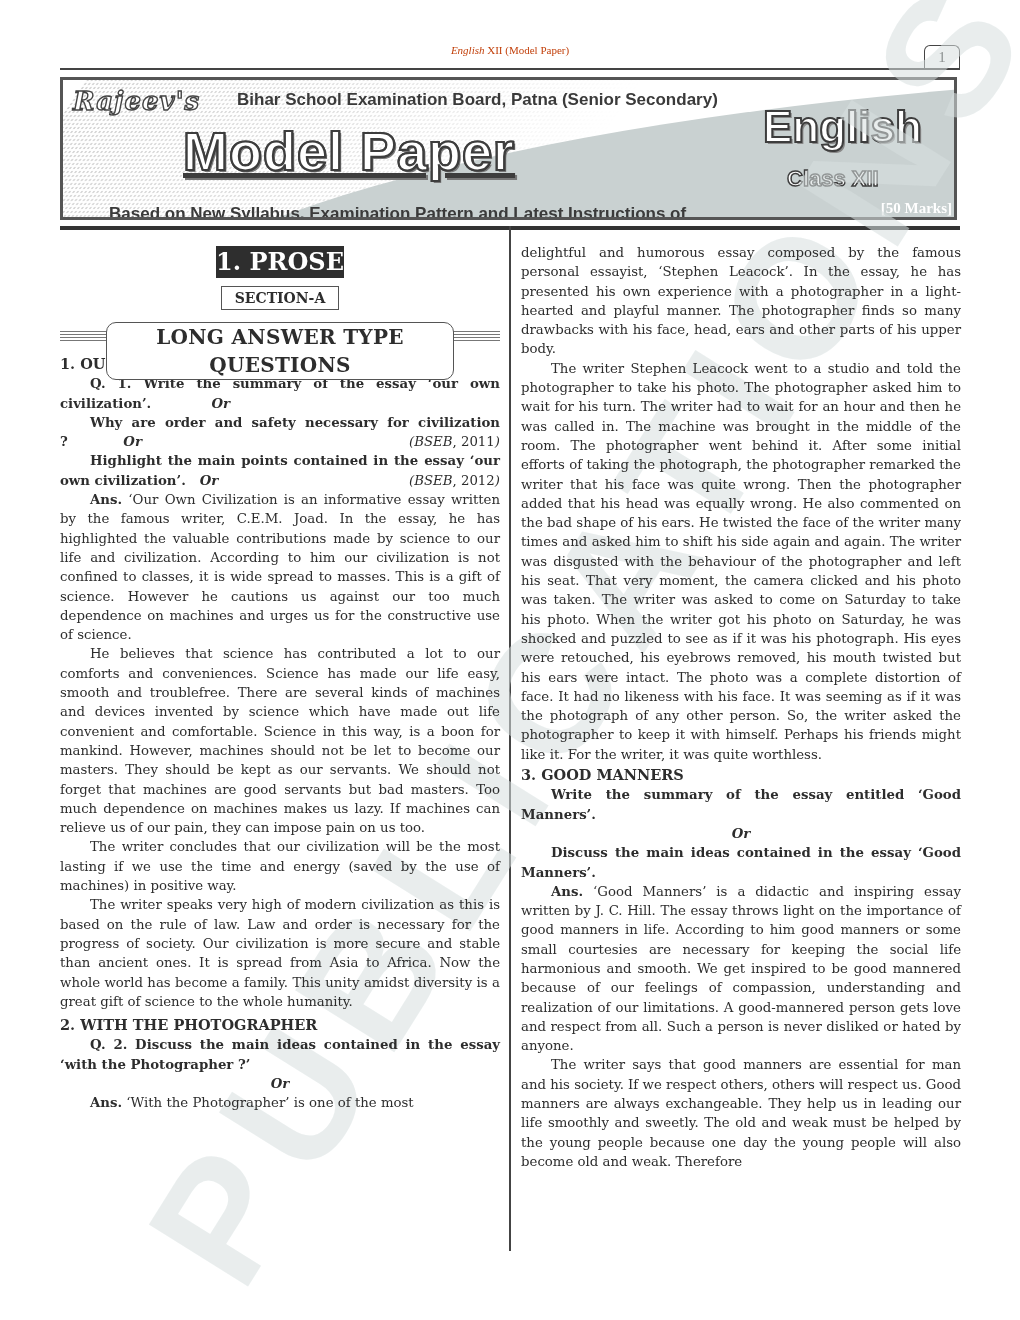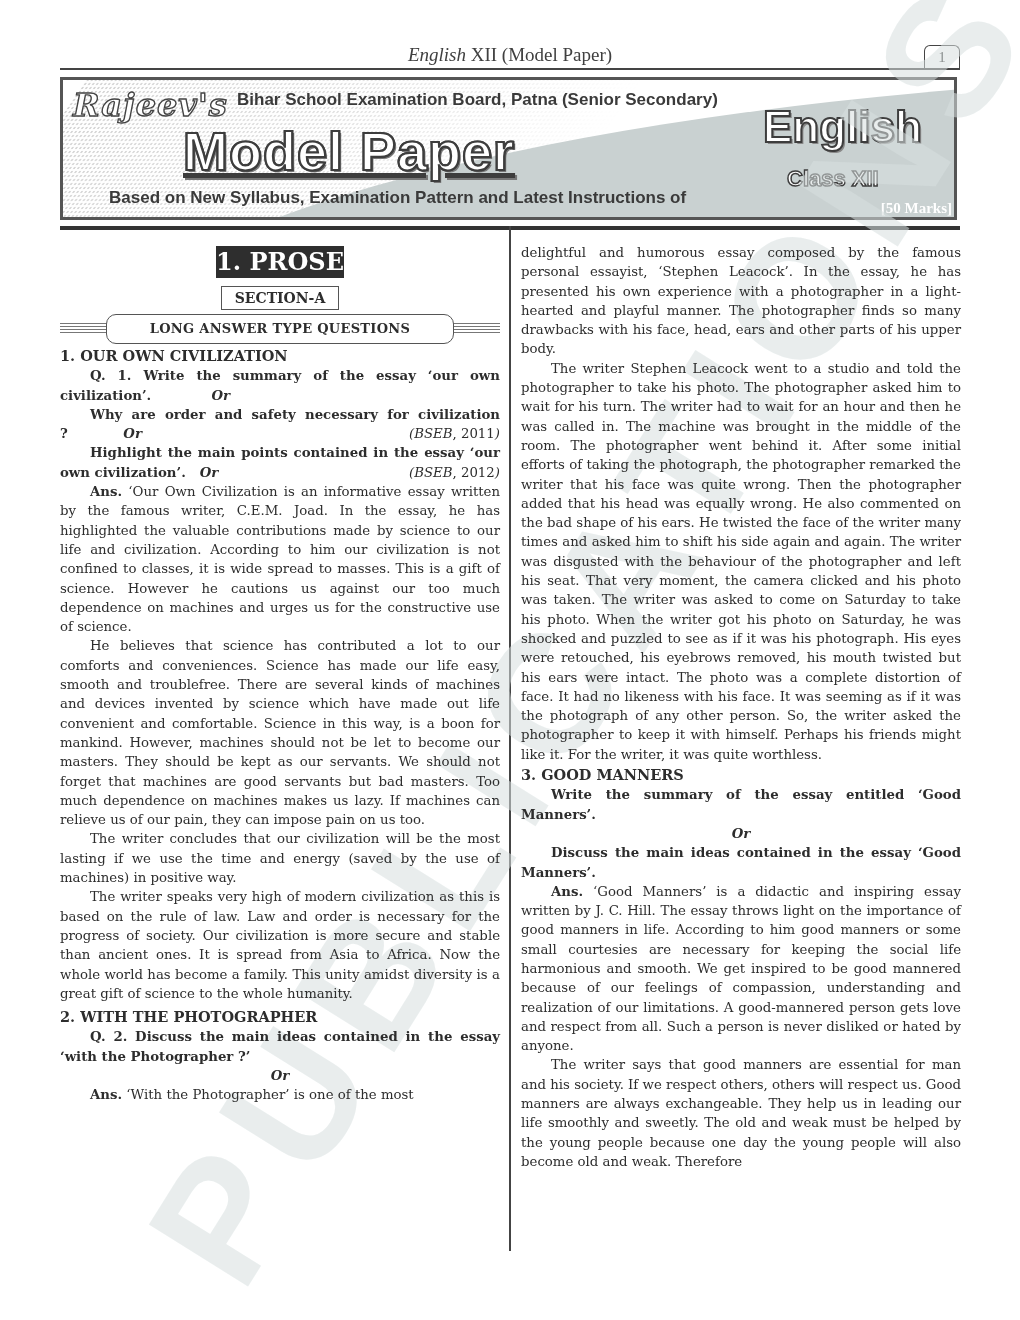--- a/index.html
+++ b/index.html
@@ -1,44 +1,44 @@
 <!DOCTYPE html>
 <html><head>
 <meta charset="utf-8">
 <style>
   html, body { margin:0; padding:0; background:#ffffff; }
   body { width:1020px; height:1320px; position:relative; overflow:hidden;
          font-family:"DejaVu Serif", "Liberation Serif", serif; color:#2b2b2b; }
 
   .running-head { position:absolute; top:44px; left:0; width:1020px; text-align:center;
-                  font-family:"Liberation Serif", serif; font-size:19px; color:#404040; }
+                  font-family:"Liberation Serif", serif; font-size:11px; color:#c2410c; }
   .running-head i { font-style:italic; }
   .page-num { position:absolute; top:45px; left:924px; width:34px; height:22px;
               border:1.5px solid #444; border-bottom:none; border-radius:6px 6px 0 0;
               text-align:center; font-family:"Liberation Serif", serif; font-size:15px; line-height:22px; }
   .head-rule { position:absolute; top:68px; left:60px; width:900px; height:2px; background:#444; }
 
   .banner { position:absolute; top:77px; left:60px; width:897px; height:143px;
             border:3px solid #555; box-sizing:border-box; overflow:hidden; background:#fff; }
   .banner .stipple { position:absolute; left:-40px; top:-10px; width:560px; height:200px;
             background-image:radial-gradient(#888 0.8px, transparent 1.1px);
             background-size:4px 4px; transform:skewX(-35deg); opacity:.55;
             -webkit-mask-image:linear-gradient(90deg, rgba(0,0,0,.9) 0%, rgba(0,0,0,.6) 50%, rgba(0,0,0,0) 100%);
             mask-image:linear-gradient(90deg, rgba(0,0,0,.9) 0%, rgba(0,0,0,.6) 50%, rgba(0,0,0,0) 100%); }
   .banner .swoosh { position:absolute; right:-60px; bottom:-90px; width:900px; height:190px;
             background:#c9d1d1; border-radius:100% 0 0 0 / 100% 0 0 0; transform:rotate(-4deg); }
   .banner .brand { position:absolute; left:10px; top:6px; font-family:"DejaVu Serif", serif;
-            font-style:italic; font-weight:bold; font-size:32px; color:#fff;
+            font-style:italic; font-weight:bold; font-size:26px; color:#fff;
             -webkit-text-stroke:1.4px #444; letter-spacing:1px; }
   .banner .board { position:absolute; left:174px; top:10px; font-family:"Liberation Sans", sans-serif;
             font-weight:bold; font-size:17px; color:#3a3a3a; }
   .banner .model { position:absolute; left:120px; top:40px; font-family:"Liberation Sans", sans-serif;
             font-size:54px; font-weight:bold; color:#fff; -webkit-text-stroke:2.2px #3d3d3d;
             letter-spacing:1px; text-shadow:2px 2px 0 #777;text-decoration:underline; }
-  .banner .based { position:absolute; left:46px; top:108px; font-family:"Liberation Sans", sans-serif;
+  .banner .based { position:absolute; left:46px; top:124px; font-family:"Liberation Sans", sans-serif;
             font-weight:bold; font-size:17px; color:#3a3a3a; }
   .banner .subject { position:absolute; left:700px; top:22px; font-family:"Liberation Sans", sans-serif;
             font-size:44px; font-weight:bold; color:#fff; -webkit-text-stroke:2px #3d3d3d;
             text-shadow:2px 2px 0 #888; }
   .banner .class { position:absolute; left:724px; top:86px; font-family:"Liberation Sans", sans-serif;
             font-size:22px; font-weight:bold; color:#fff; -webkit-text-stroke:1.5px #3d3d3d; }
   .banner .marks { position:absolute; right:2px; bottom:0px; font-family:"Liberation Serif", serif;
             font-weight:bold; font-size:15px; color:#fff; }
 
   .bottom-rule { position:absolute; top:226px; left:60px; width:900px; height:4px; background:#333; }
@@ -63,23 +63,23 @@
   .heading { font-weight:bold; text-align:left; font-size:14.5px; text-indent:0 !important; margin:1px 0 !important; }
 
   .prose-title { display:block; margin:3px auto 8px auto; width:128px; background:#2e2e2e; color:#fff;
                  font-family:"DejaVu Serif", serif; font-weight:bold; font-size:24px; text-align:center;
                  line-height:32px; }
   .section-box { display:block; margin:0 auto 4px auto; width:116px; border:1.5px solid #555;
                  text-align:center; font-weight:bold; font-size:14px; line-height:22px; }
   .lat-row { position:relative; height:30px; margin-bottom:2px; }
   .lat-row .lines { position:absolute; top:9px; left:0; width:100%; height:12px;
                     background:repeating-linear-gradient(#777 0 1px, transparent 1px 3px); }
-  .lat-row .pill { position:relative; display:block; margin:4px auto; width:346px; background:#fff;
+  .lat-row .pill { position:relative; display:block; margin:12px auto; width:346px; background:#fff;
                    border:1.5px solid #555; border-radius:10px; text-align:center; font-weight:bold;
-                   font-size:13px; line-height:28px; letter-spacing:.3px; }
+                   font-size:20px; line-height:28px; letter-spacing:.3px; }
 </style>
 </head>
 <body>
 
 <div class="running-head">
   <i>English</i><span> XII (Model Paper)</span>
 </div>
 <div class="page-num">1</div>
 <div class="head-rule"></div>
 

